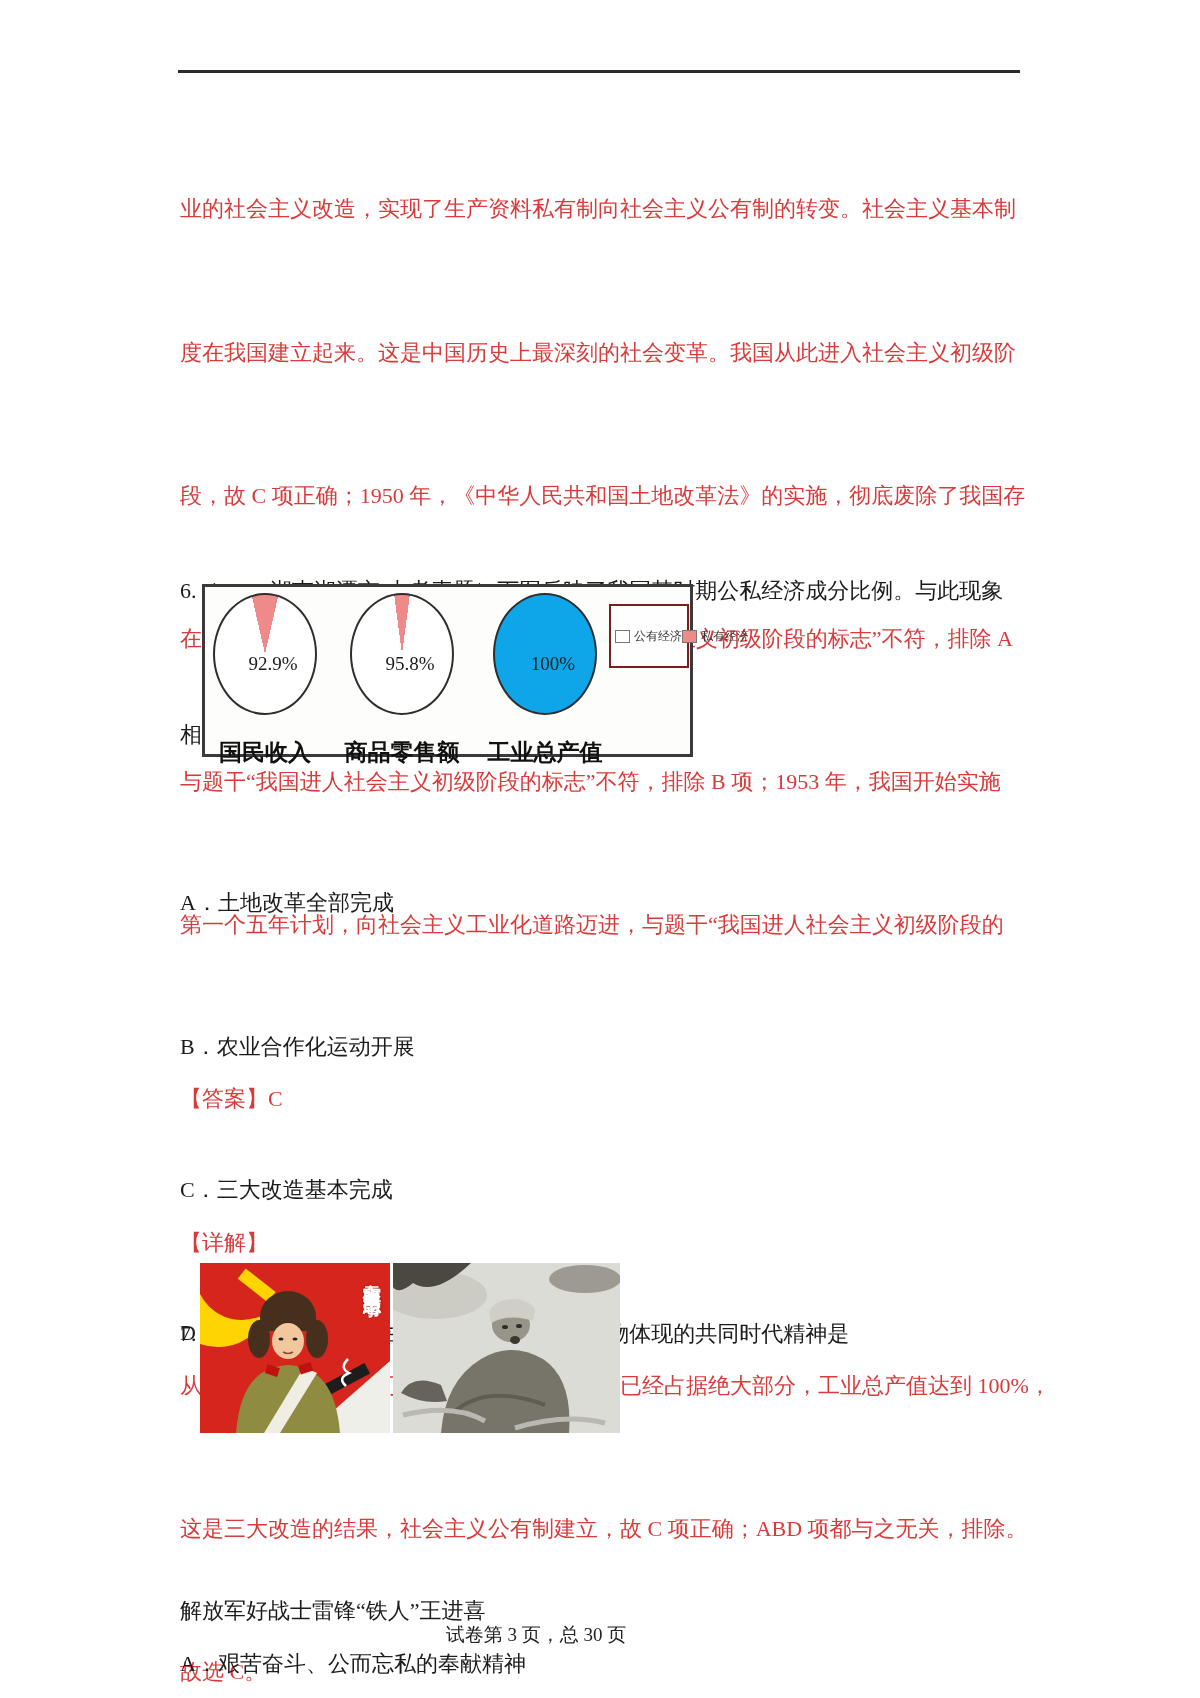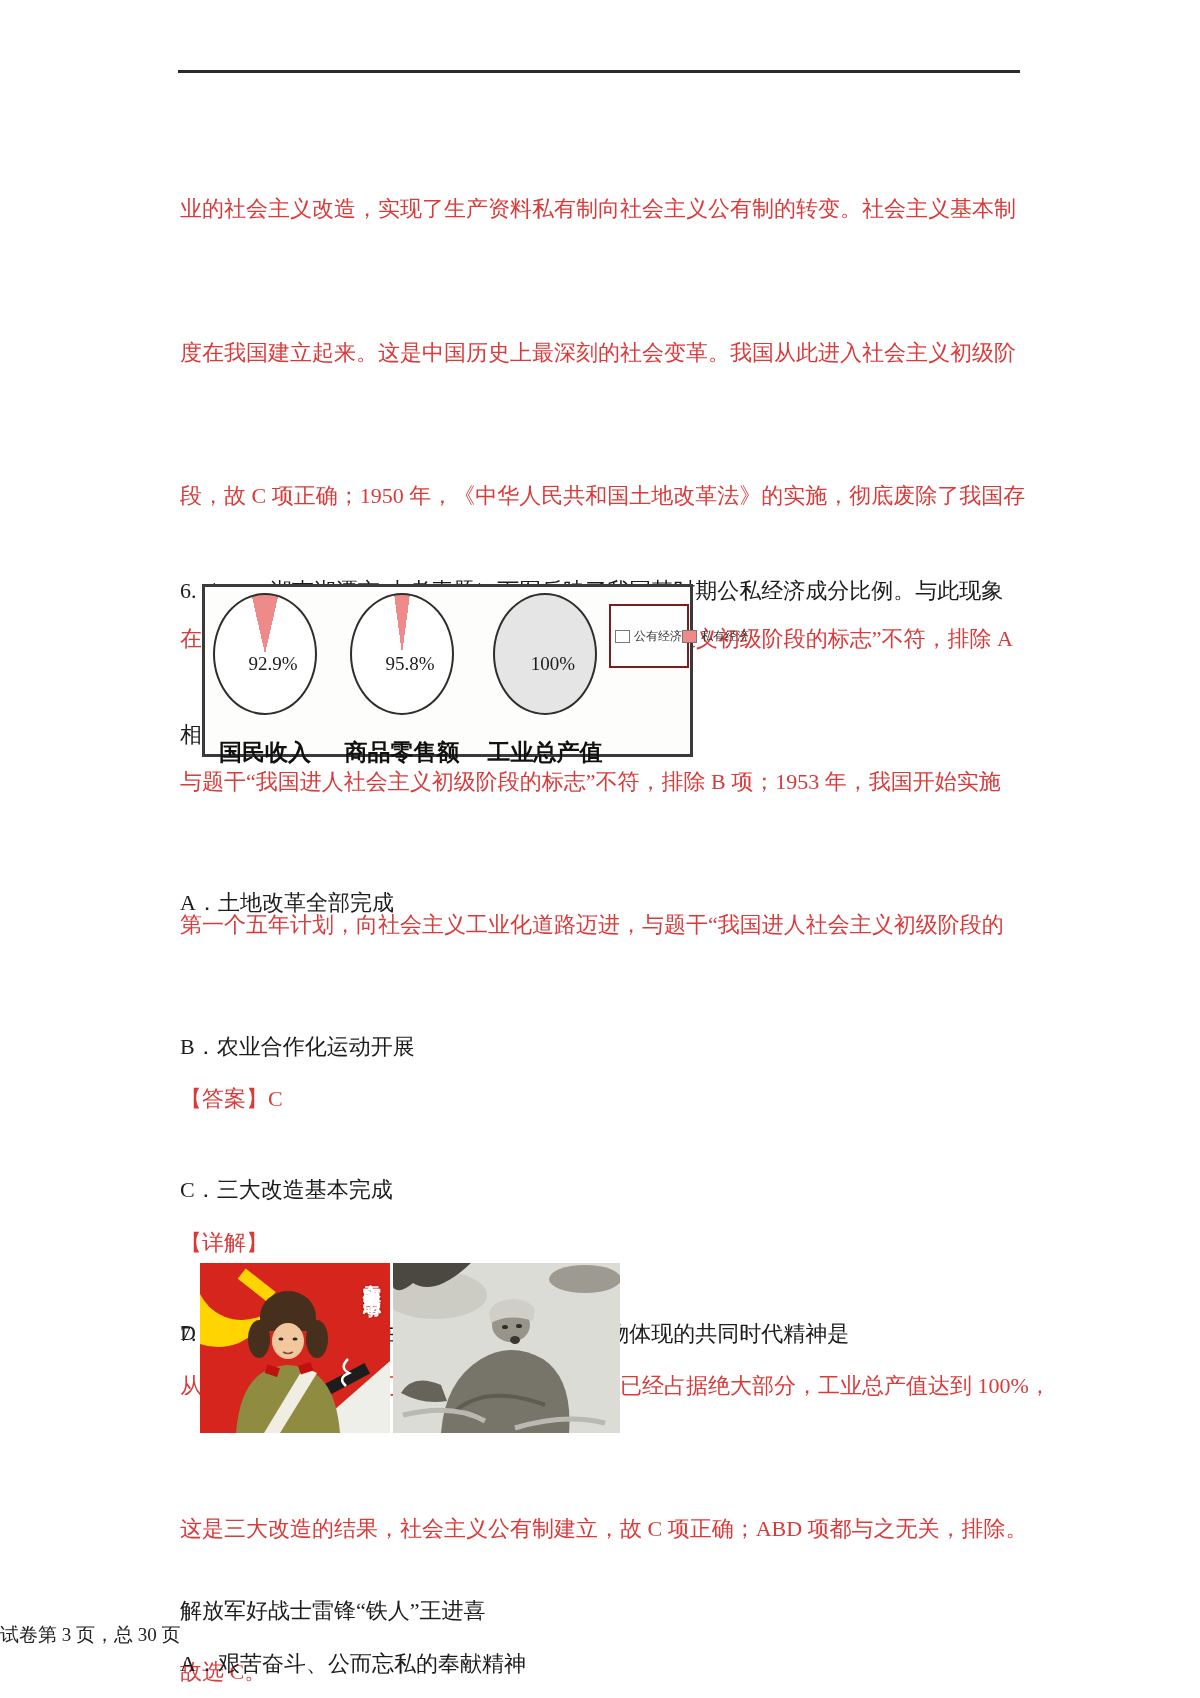--- a/index.html
+++ b/index.html
@@ -19,21 +19,21 @@
           box-sizing:border-box;padding:5px 4px;display:flex;justify-content:space-around;background:#fefefe;}
   .lrow{display:flex;align-items:center;gap:4px;}
   .sw{display:inline-block;width:15px;height:13px;border:1px solid #777;box-sizing:border-box;flex:0 0 auto;}
   .ltext{font-size:12px;color:#333;white-space:nowrap;}
   
   .poster{position:absolute;left:200px;top:1263px;width:190px;height:170px;overflow:hidden;}
   .photo{position:absolute;left:393px;top:1263px;width:227px;height:170px;overflow:hidden;}
   .calligraphy{position:absolute;right:6px;top:6px;height:152px;writing-mode:vertical-rl;
                color:#ffffff;font-size:18px;font-weight:bold;letter-spacing:3px;
                text-shadow:0 0 2px rgba(120,0,0,.6);}
-  .footer{position:absolute;left:0;right:0;top:1622px;font-size:19px;line-height:26px;color:#222;}
+  .footer{position:absolute;left:0;right:0;top:1622px;text-align:center;font-size:19px;line-height:26px;color:#222;}
 </style>
 </head>
 <body>
 
 <div class="page">
 
   <div class="rule"></div>
 
   <div class="para red" style="top:90px">
     <div>业的社会主义改造，实现了生产资料私有制向社会主义公有制的转变。社会主义基本制</div>
@@ -49,21 +49,21 @@
     <div>相关的历史事件是(        )</div>
   </div>
 
   <div class="figure">
     <div class="pie" style="left: 8px; background: conic-gradient(from -12.78deg, rgb(239, 138, 138) 0deg, rgb(239, 138, 138) 25.56deg, rgb(255, 255, 255) 25.56deg, rgb(255, 255, 255) 360deg);">
       <span class="pct">92.9%</span>
     </div>
     <div class="pie" style="left: 145px; background: conic-gradient(from -7.56deg, rgb(239, 138, 138) 0deg, rgb(239, 138, 138) 15.12deg, rgb(255, 255, 255) 15.12deg, rgb(255, 255, 255) 360deg);">
       <span class="pct">95.8%</span>
     </div>
-    <div class="pie" style="left: 288px; background: #e5e5e5;">
+    <div class="pie" style="left: 288px; background: #0ea5e9;">
       <span class="pct">100%</span>
     </div>
     <div class="plabel" style="left:-5px">国民收入</div>
     <div class="plabel" style="left:132px">商品零售额</div>
     <div class="plabel" style="left:275px">工业总产值</div>
     <div class="legend">
       <div class="lrow">
         <span class="sw" style="background: rgb(255, 255, 255);"></span>
         <span class="ltext">公有经济</span>
       </div>

